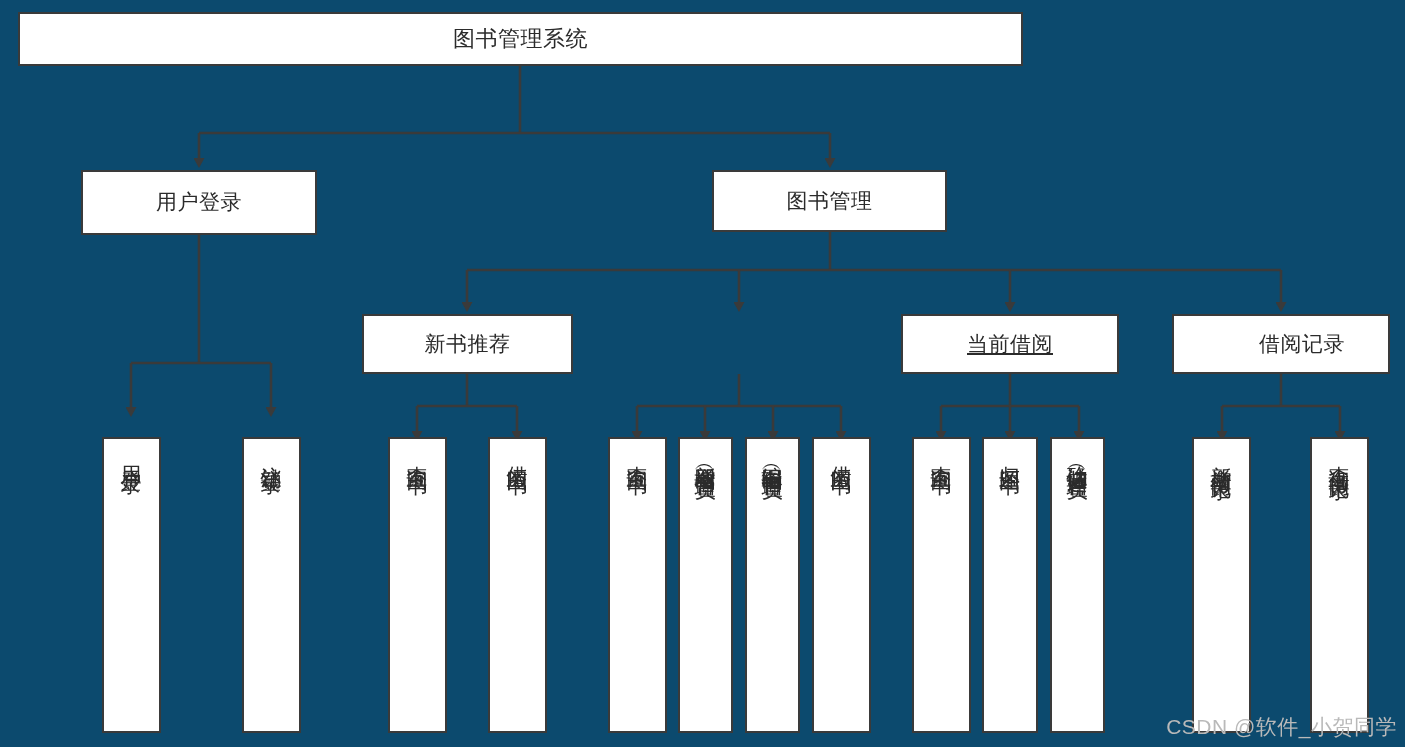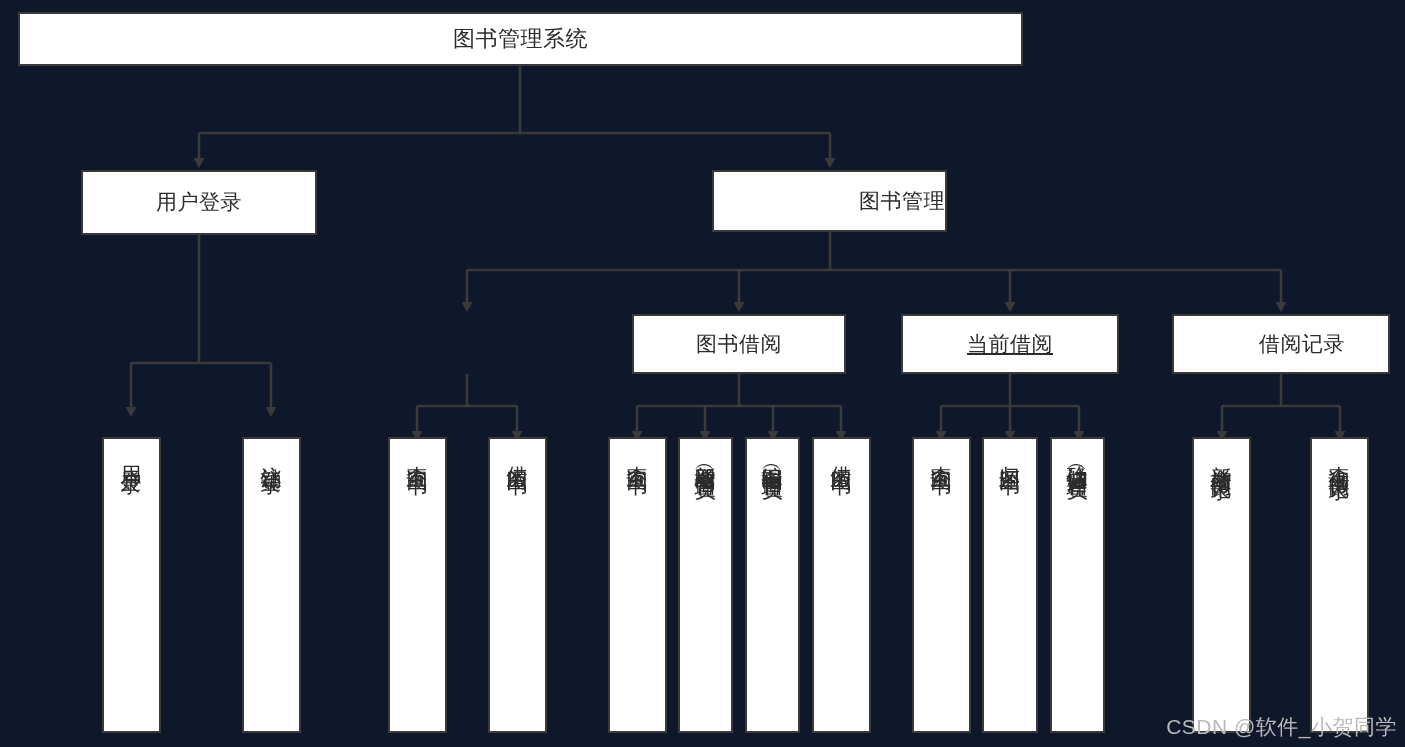--- a/index.html
+++ b/index.html
@@ -8,21 +8,21 @@
     padding: 0;
     background: #ffffff;
   }
   body {
     font-family: "Liberation Sans", "DejaVu Sans", sans-serif;
   }
   #canvas {
     position: relative;
     width: 1405px;
     height: 747px;
-    background: #0f172a;
+    background: #0c4a6e;
     overflow: hidden;
   }
   #wires {
     position: absolute;
     left: 0;
     top: 0;
     width: 1405px;
     height: 747px;
     pointer-events: none;
   }
@@ -135,28 +135,28 @@
   </svg>
 
   <div class="node root" style="left:18px; top:12px; width:1005px; height:54px;">
     <span class="label">图书管理系统</span>
   </div>
 
   <div class="node" style="left:81px; top:170px; width:236px; height:65px;">
     <span class="label">用户登录</span>
   </div>
 
-  <div class="node" style="left:712px; top:170px; width:235px; height:62px;justify-content:flex-end;">
+  <div class="node" style="left:712px; top:170px; width:235px; height:62px;">
     <span class="label">图书管理</span>
   </div>
 
-
-  <div class="node" style="left:632px; top:314px; width:214px; height:60px;">
-    <span class="label">图书借阅</span>
-  </div>
+  <div class="node" style="left:362px; top:314px; width:211px; height:60px;">
+    <span class="label">新书推荐</span>
+  </div>
+
 
   <div class="node" style="left:901px; top:314px; width:218px; height:60px;text-decoration:underline;">
     <span class="label">当前借阅</span>
   </div>
 
   <div class="node" style="left:1172px; top:314px; width:218px; height:60px;padding-left:42px;">
     <span class="label">借阅记录</span>
   </div>
 
   <div class="node vert" style="left:102px; top:437px; width:59px; height:296px;">

